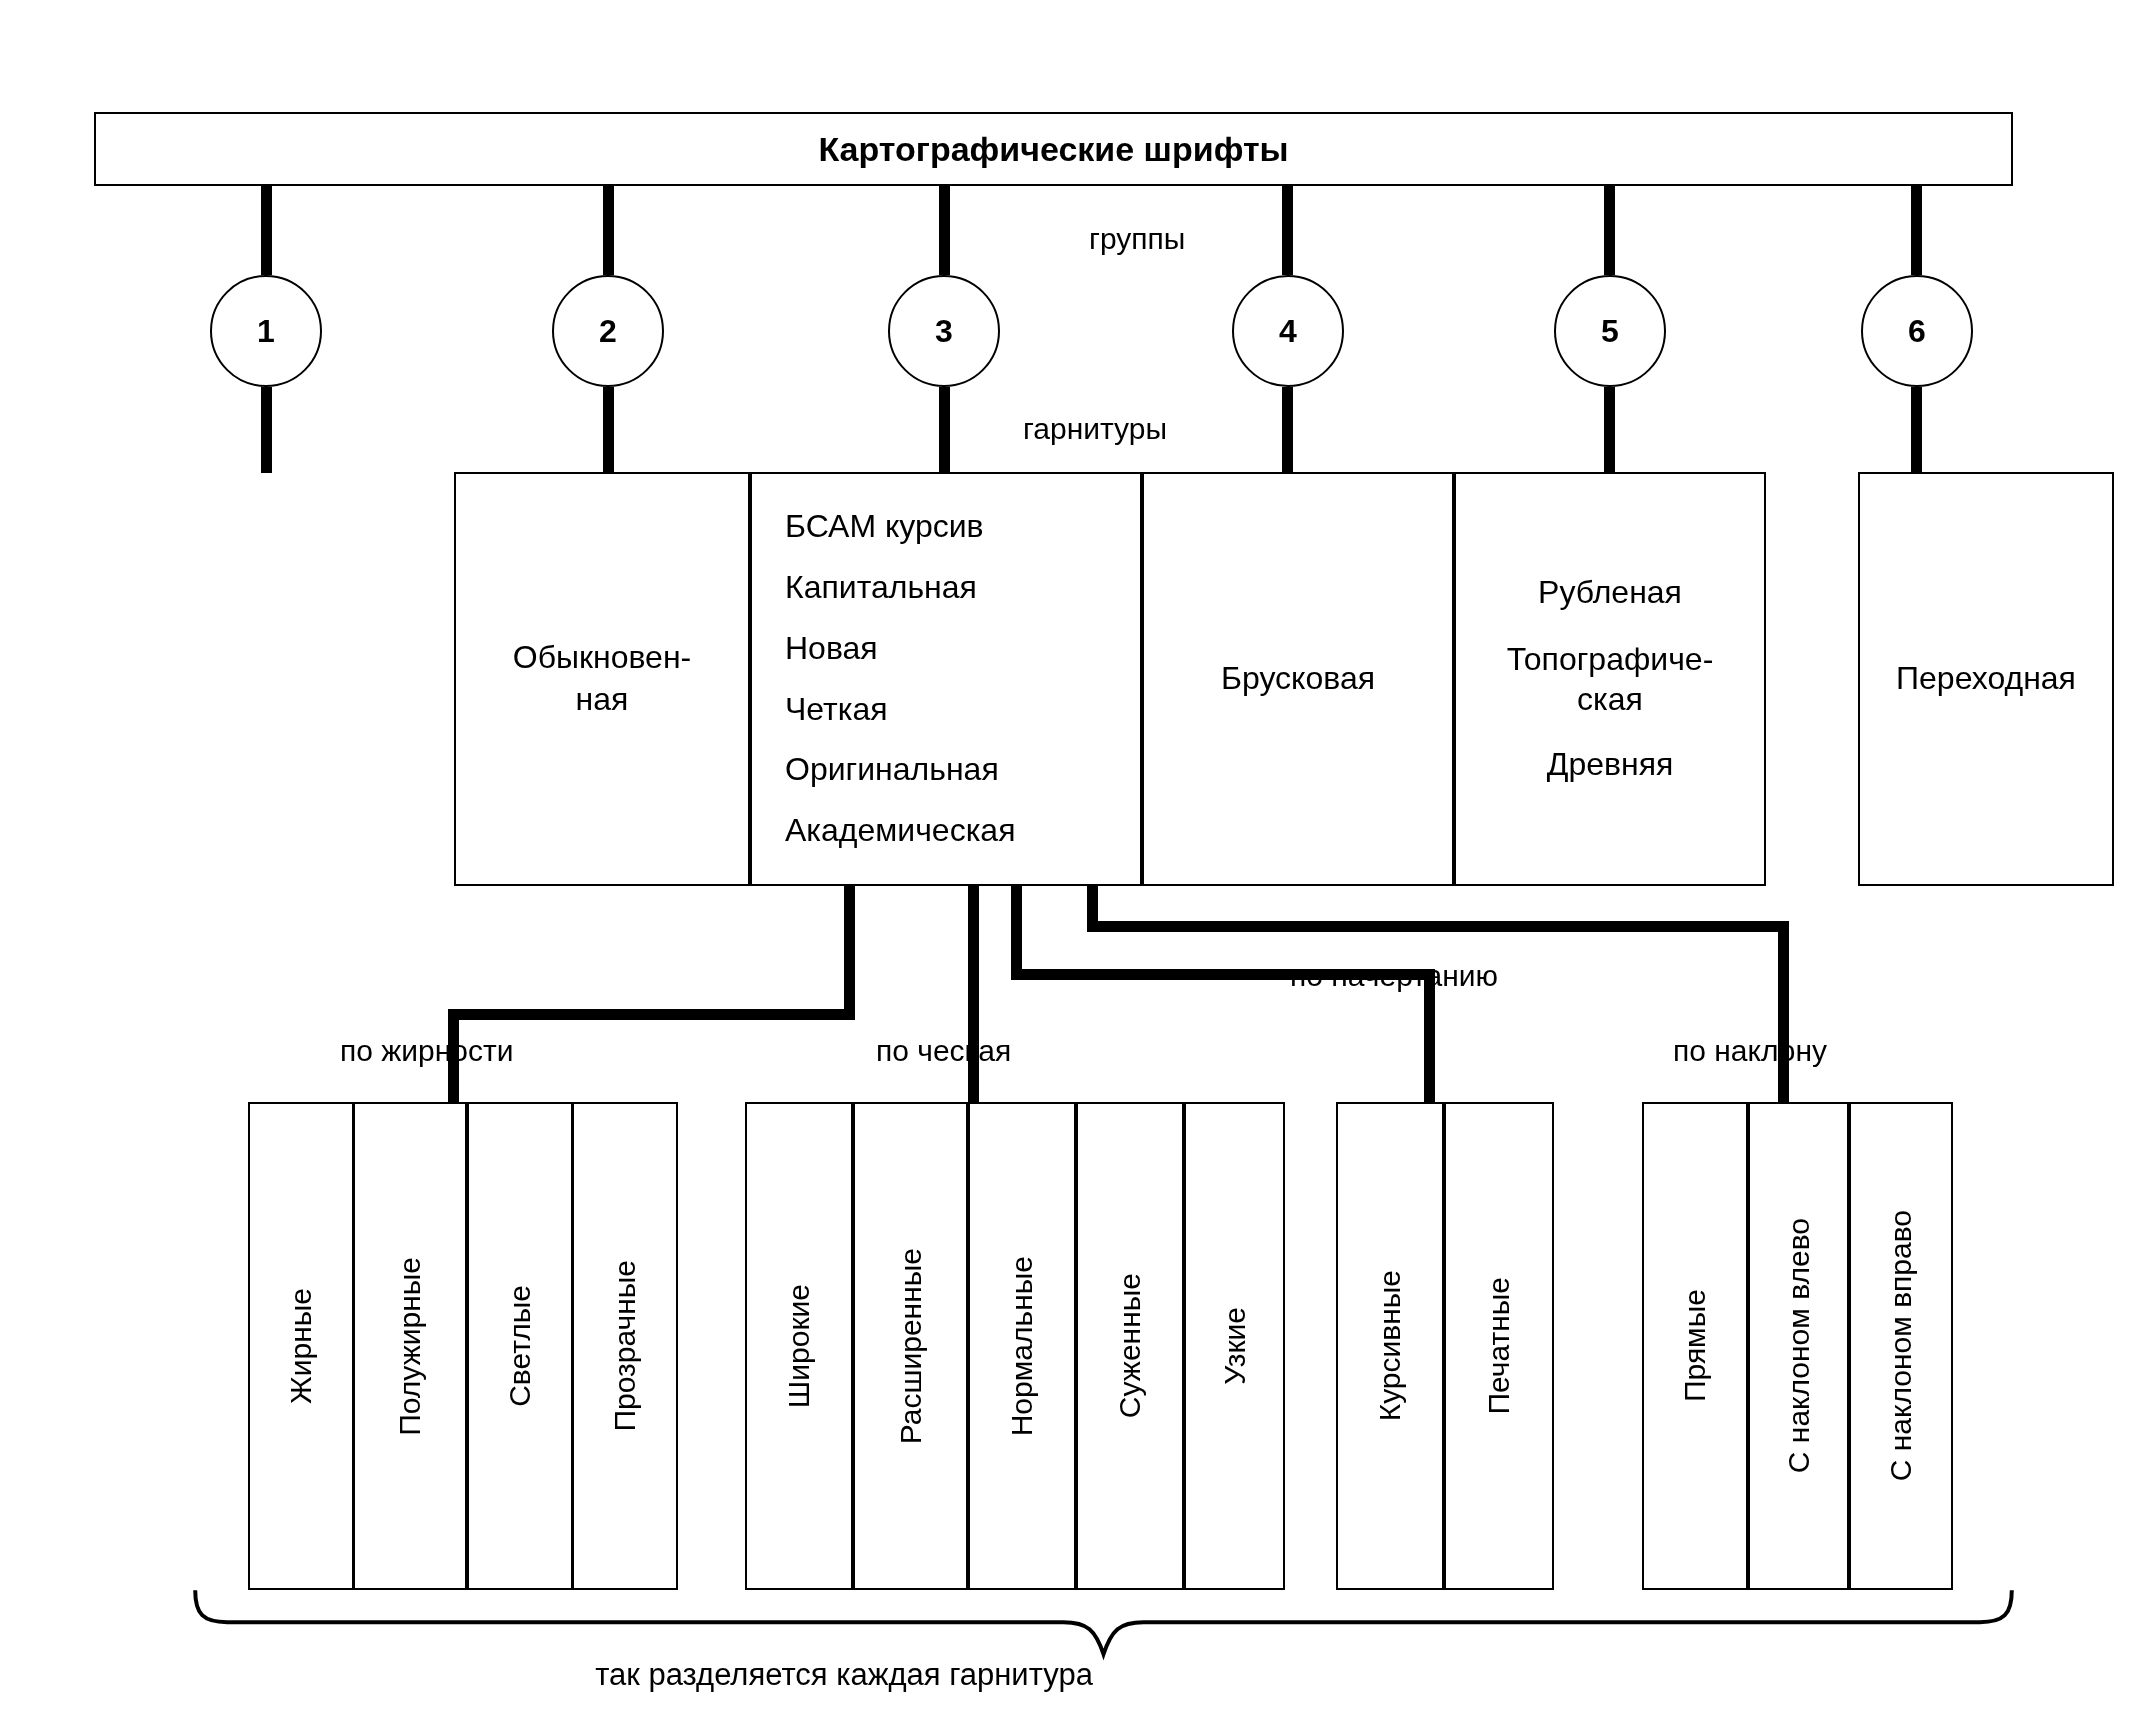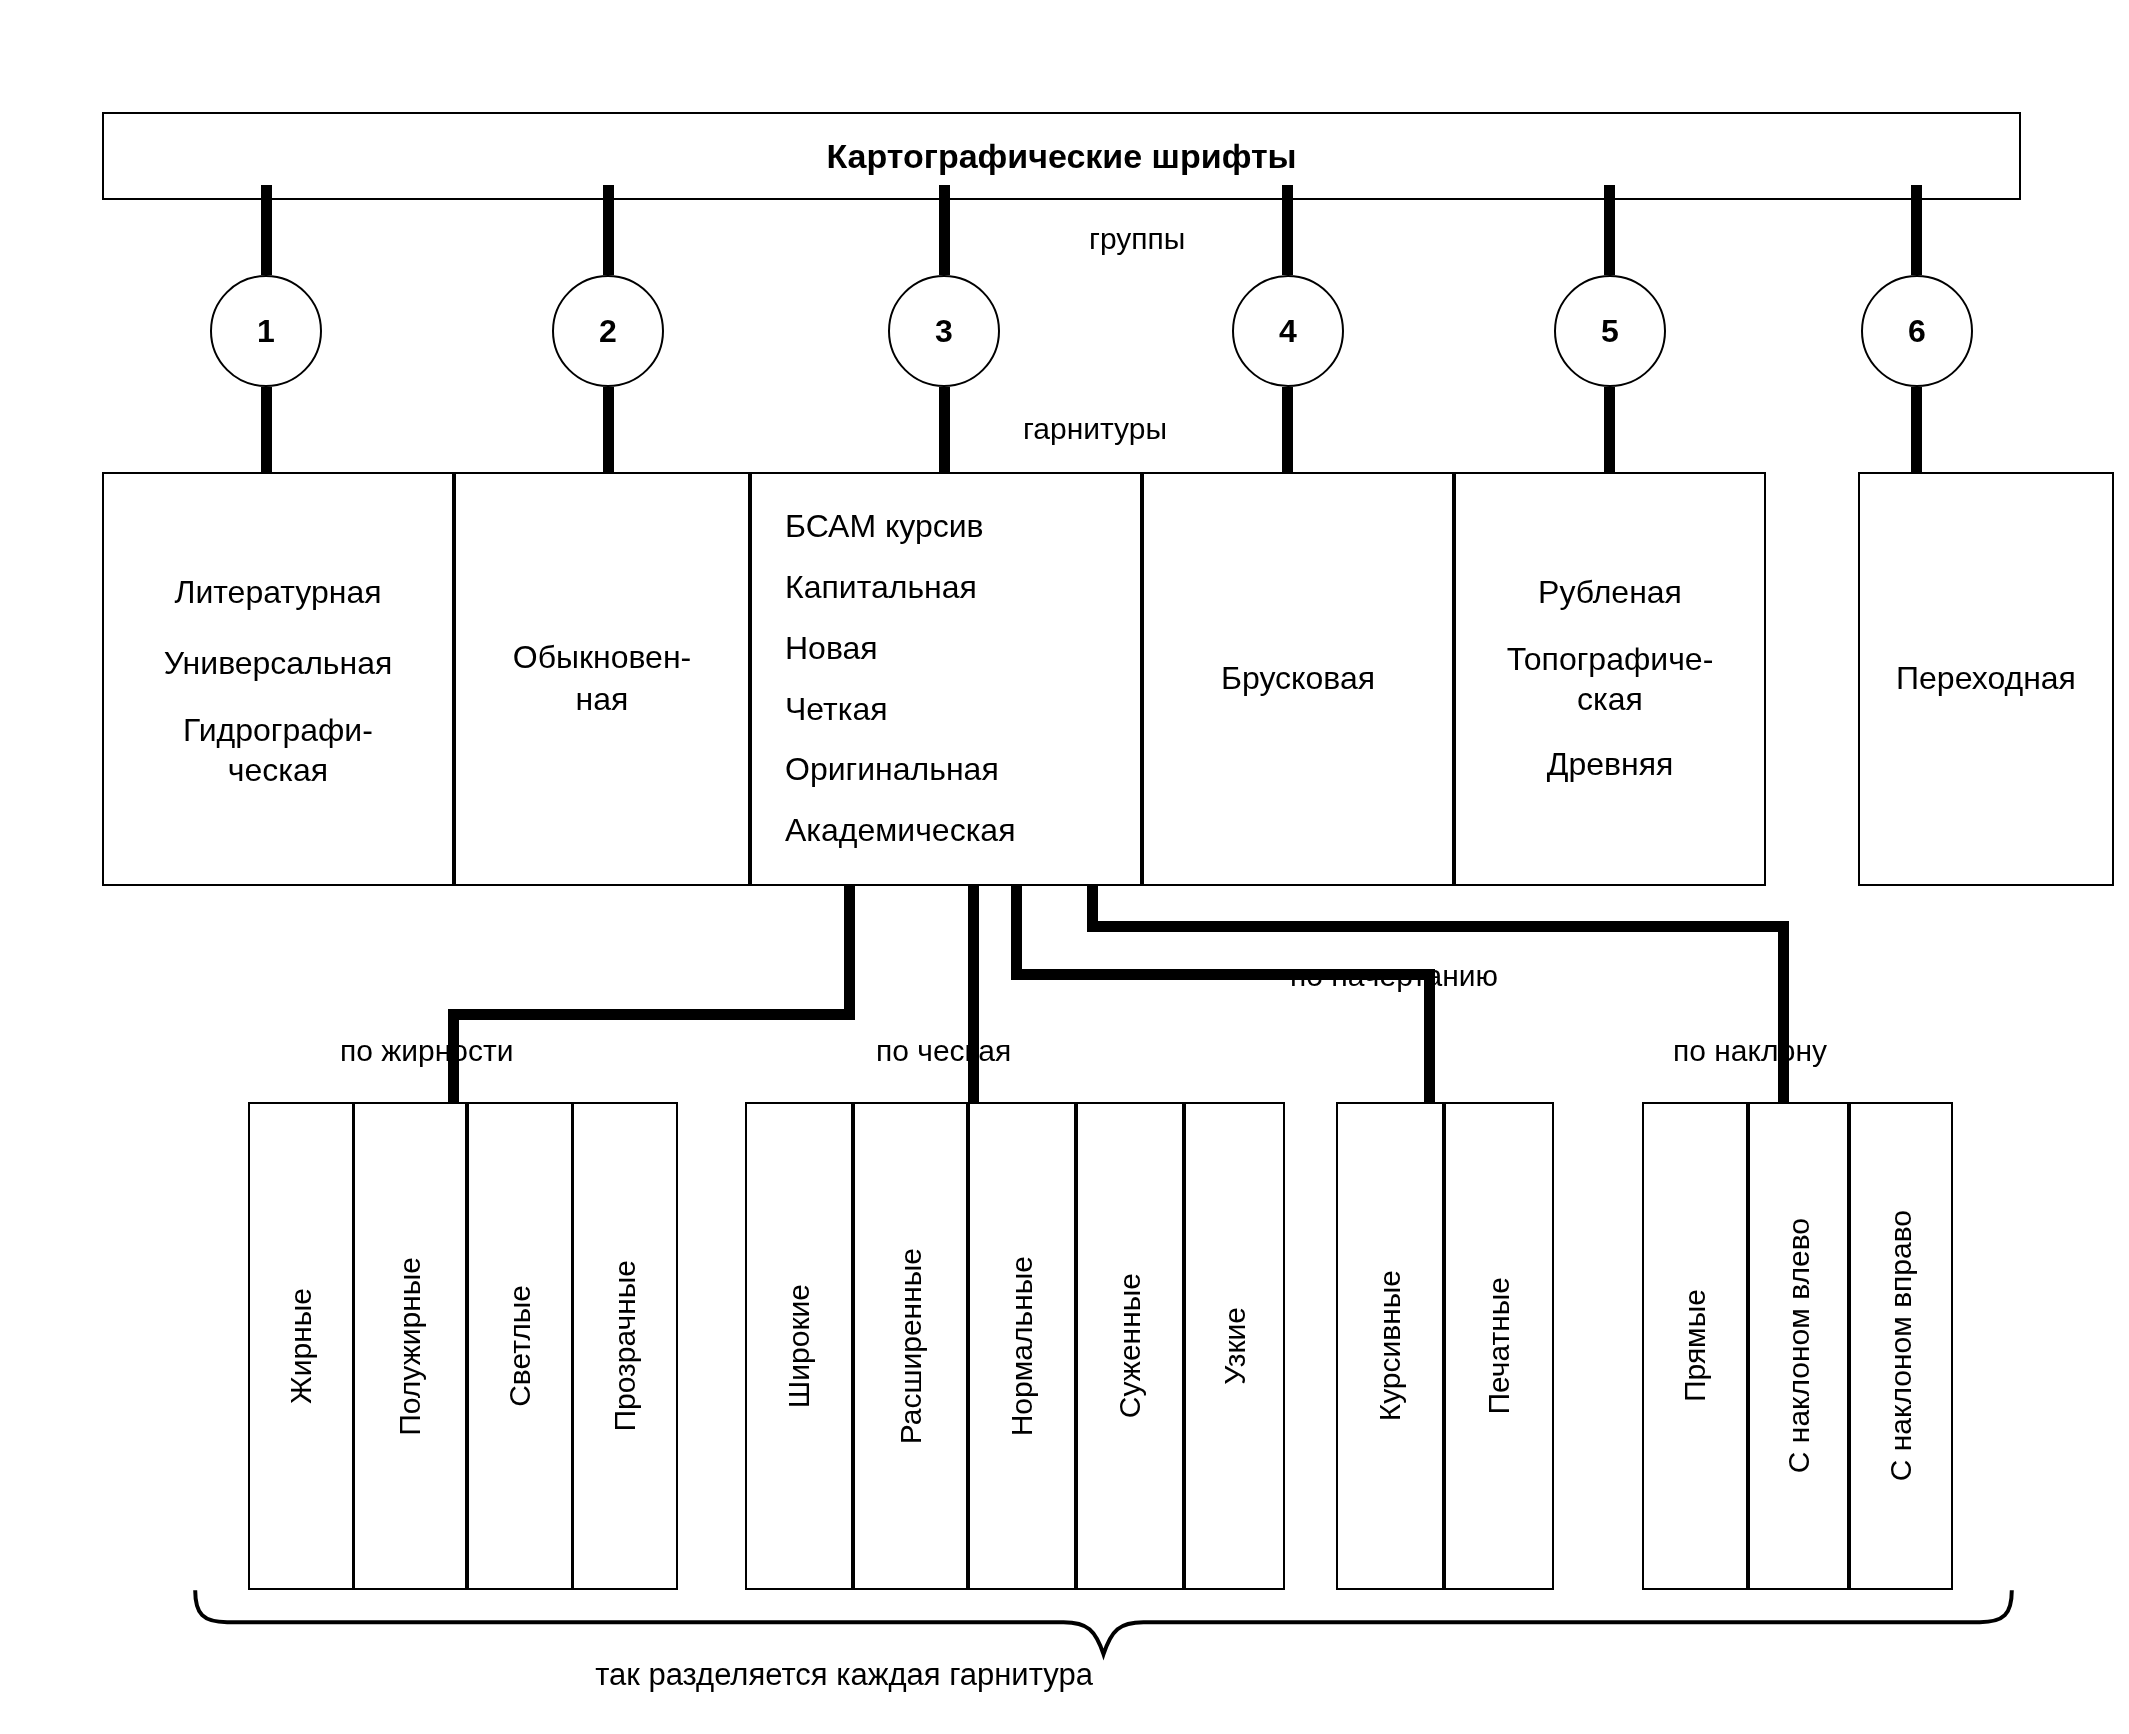--- a/index.html
+++ b/index.html
@@ -35,24 +35,24 @@
     background: #000;
   }
   .label {
     position: absolute;
     font-size: 30px;
     white-space: nowrap;
   }
 
   
   #title-box {
-    left: 102px;
+    left: 94px;
     top: 112px;
     width: 1919px;
-    height: 88px;
+    height: 74px;
     font-size: 34px;
     font-weight: bold;
   }
 
   
   .circle {
     position: absolute;
     width: 112px;
     height: 112px;
     border: 2.4px solid #000;
@@ -155,30 +155,20 @@
     <span>6</span>
   </div>
 
   <div class="line thick" style="left:261px; top:387px; width:11.2px; height:86px;"></div>
   <div class="line thick" style="left:603px; top:387px; width:11.2px; height:86px;"></div>
   <div class="line thick" style="left:939px; top:387px; width:11.2px; height:86px;"></div>
   <div class="line thick" style="left:1282px; top:387px; width:11.2px; height:86px;"></div>
   <div class="line thick" style="left:1604px; top:387px; width:11.2px; height:86px;"></div>
   <div class="line thick" style="left:1911px; top:387px; width:11.2px; height:86px;"></div>
 
-  <div class="gbox" style="left:102px; width:352px;">
-    <div class="stack">
-      <span>Литературная</span>
-      <span>Универсальная</span>
-      <span style="line-height:1.25;">
-        <span>Гидрографи-</span><br>
-        <span>ческая</span>
-      </span>
-    </div>
-  </div>
 
   <div class="gbox" style="left:454px; width:296px;">
     <div class="stack">
       <span style="line-height:1.3;">
         <span>Обыкновен-</span><br>
         <span>ная</span>
       </span>
     </div>
   </div>
 

